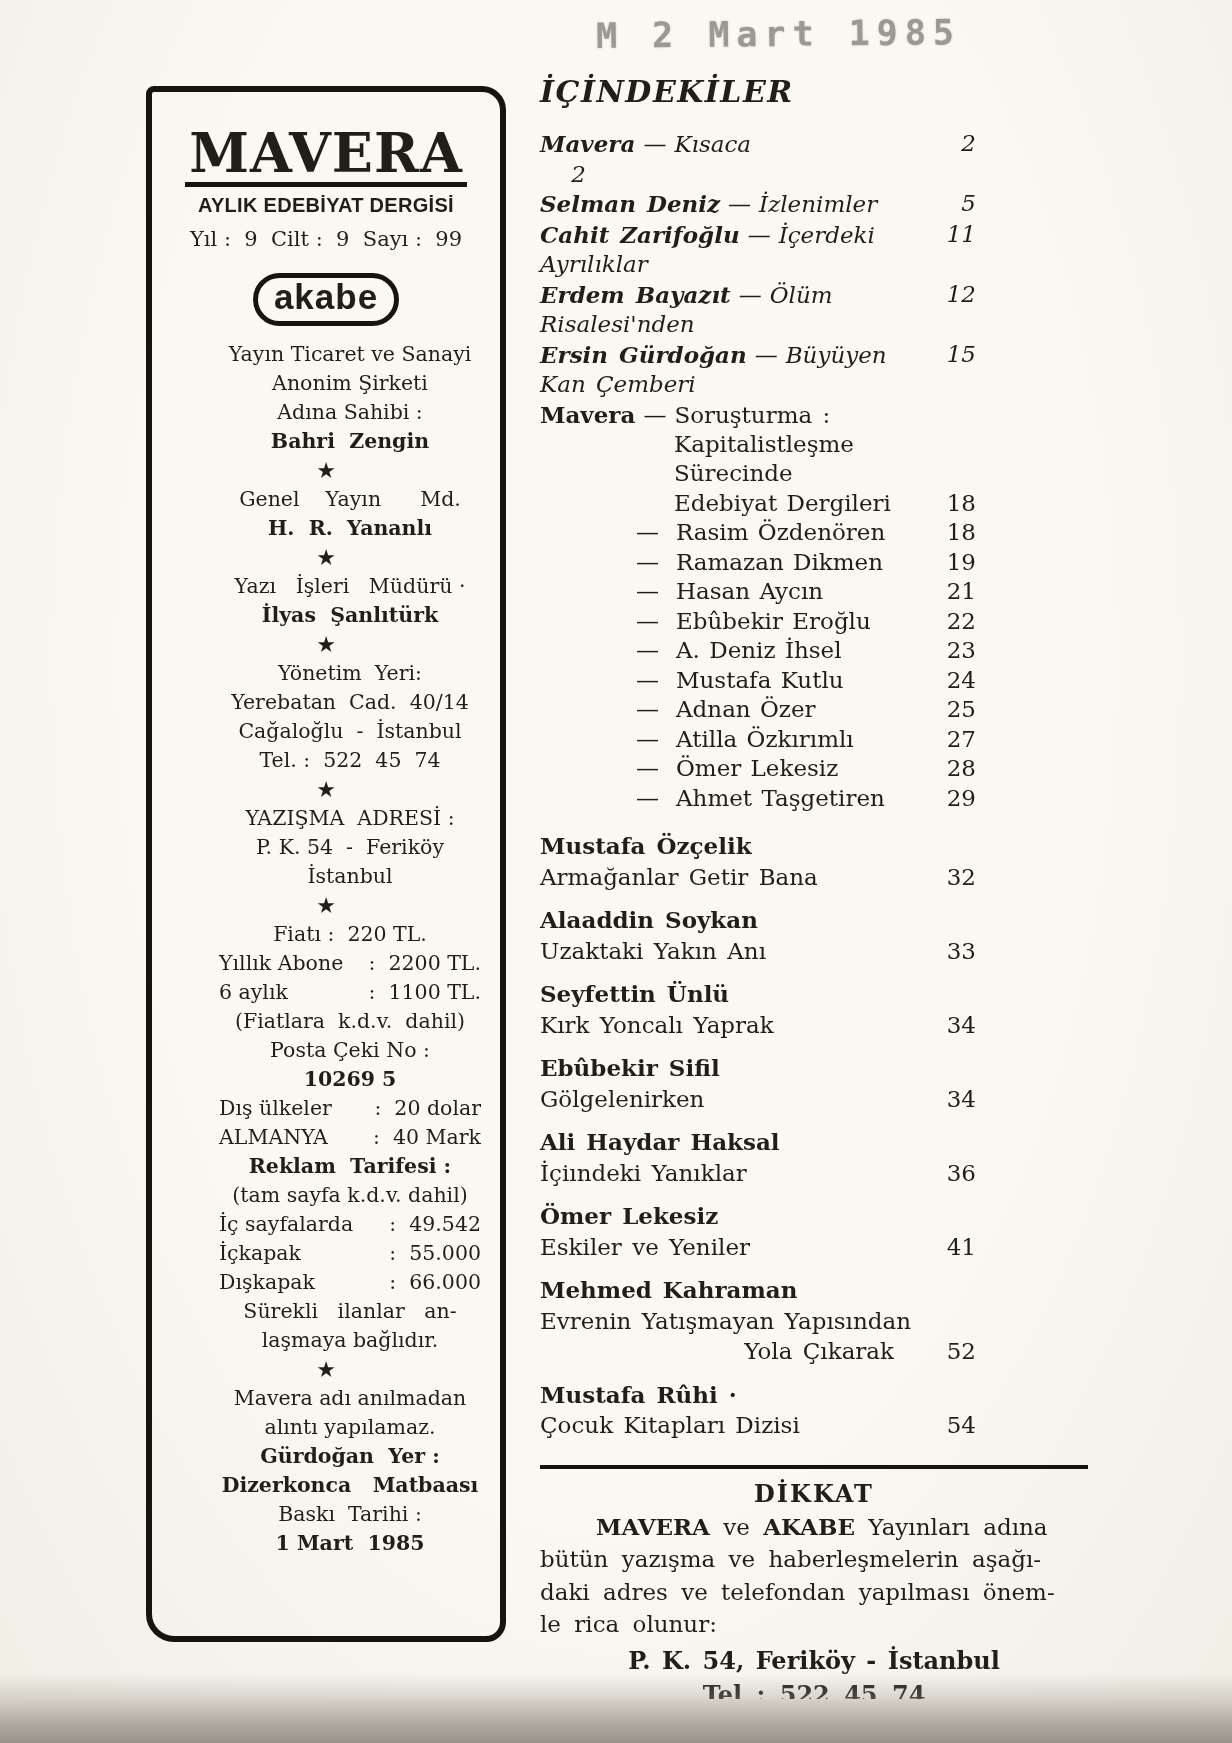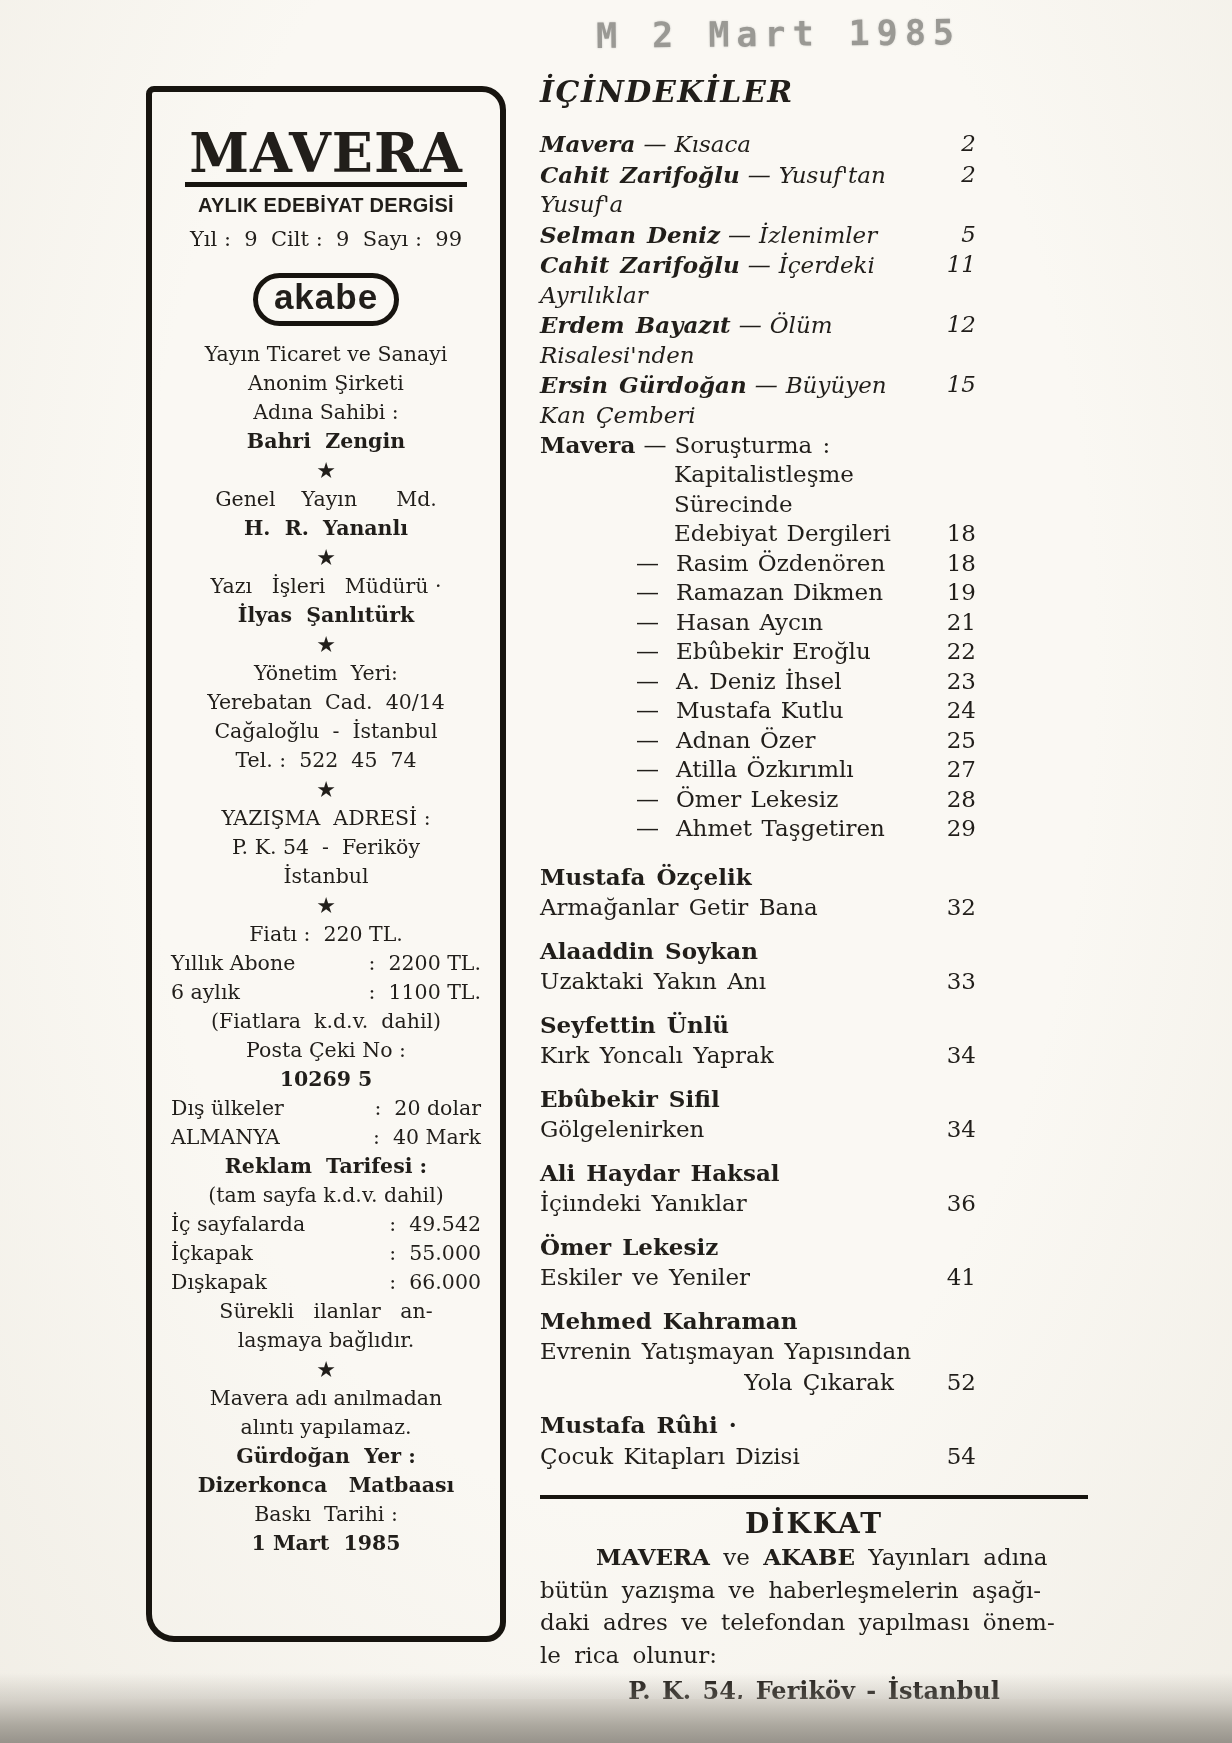--- a/index.html
+++ b/index.html
@@ -54,21 +54,21 @@
   }
   .m-issue{font-size:21px;margin-top:10px;white-space:pre-wrap;}
   .akabe{
     margin:22px auto 14px;
     width:fit-content;
     border:5px solid #17140f;border-radius:27px;
     padding:0px 16px 4px;
     font-family:"Liberation Sans", sans-serif;
     font-weight:bold;font-size:35px;letter-spacing:1px;line-height:1.1;
   }
-  .sb-line{font-size:20.5px;line-height:29px;white-space:pre-wrap;}
+  .sb-line{font-size:20.5px;line-height:29px;white-space:pre-wrap;margin-left:48px;}
   .sb-line.lr{display:flex;justify-content:space-between;text-align:left;padding:0 3px;}
   .sb-star{font-size:22px;line-height:29px;}
   .b{font-weight:bold;}
   
   .main{position:absolute;left:540px;top:74px;width:548px;}
   .toc-head{
     width:436px;text-align:left;
     font-size:30px;font-weight:bold;font-style:italic;letter-spacing:1.5px;
   }
   .toc-list{width:436px;margin-top:20px;}
@@ -89,21 +89,21 @@
   .feature-line{display:flex;font-size:23px;line-height:30.5px;word-spacing:3px;}
   .feature-line .t{flex:1;}
   .feature-line.tr .t{text-align:right;padding-right:36px;}
   .feature-line .pg{min-width:46px;text-align:right;}
   
   .notice{
     margin-top:24px;width:548px;box-sizing:border-box;
     border-top:4px solid #17140f;border-bottom:4px solid #17140f;
     padding:8px 0 16px;
   }
-  .notice-head{text-align:center;font-weight:bold;font-size:28px;letter-spacing:2px;line-height:34px;}
+  .notice-head{text-align:center;font-weight:bold;font-size:24px;letter-spacing:2px;line-height:34px;}
   .notice-par{font-size:23px;line-height:32.5px;word-spacing:6px;}
   .notice-par .pline{white-space:pre-wrap;}
   .notice-par .pline.first{padding-left:56px;}
   .notice-address{text-align:center;font-weight:bold;font-size:24px;line-height:34px;margin-top:3px;word-spacing:3px;}
   .notice-phone{text-align:center;font-weight:bold;font-size:24px;line-height:34px;word-spacing:6px;}
 </style>
 </head>
 <body>
 
 <div class="page">
@@ -179,21 +179,20 @@
 
   <div class="main">
     <div class="toc-head">İÇİNDEKİLER</div>
 
     <div class="toc-list" id="toc-list">
         <div class="toc-row">
           <span class="toc-text"><span class="b">Mavera</span><span class="dash">—</span><span>Kısaca</span></span>
           <span class="toc-page">2</span>
         </div>
         <div class="toc-row">
-          <span class="toc-text"><span class="b">Cahit Zarifoğlu</span><span class="dash">—</span><span>Yusuf'tan Yusuf'a</span></span>
           <span class="toc-page">2</span>
         </div>
         <div class="toc-row">
           <span class="toc-text"><span class="b">Selman Deniz</span><span class="dash">—</span><span>İzlenimler</span></span>
           <span class="toc-page">5</span>
         </div>
         <div class="toc-row">
           <span class="toc-text"><span class="b">Cahit Zarifoğlu</span><span class="dash">—</span><span>İçerdeki Ayrılıklar</span></span>
           <span class="toc-page">11</span>
         </div>

